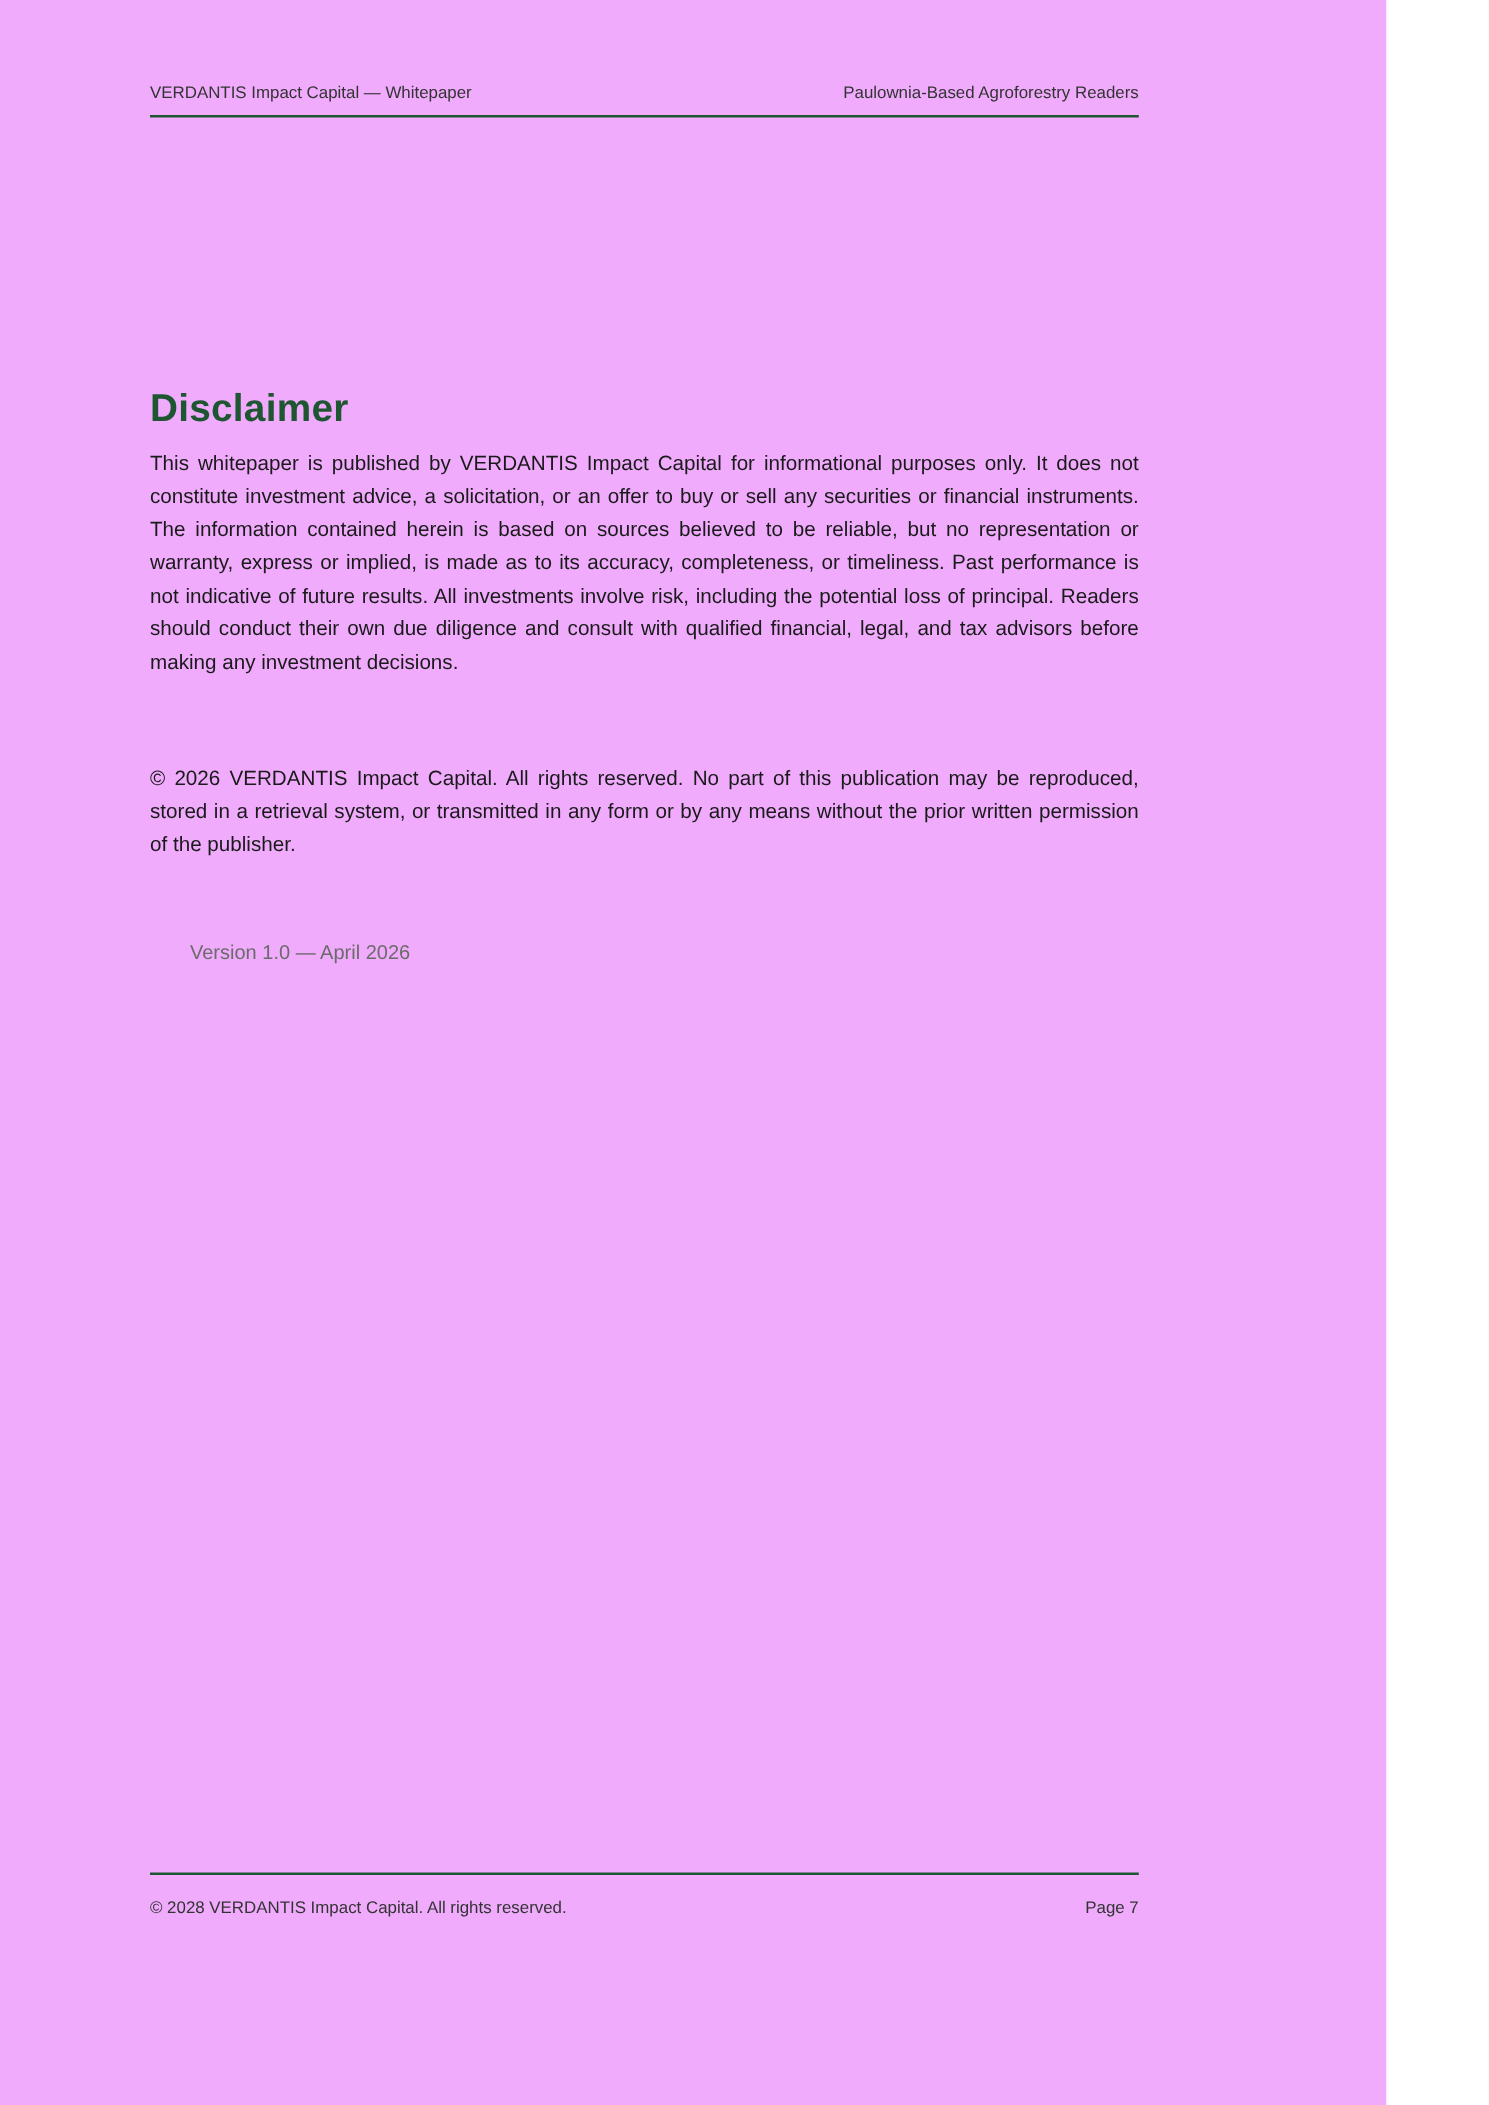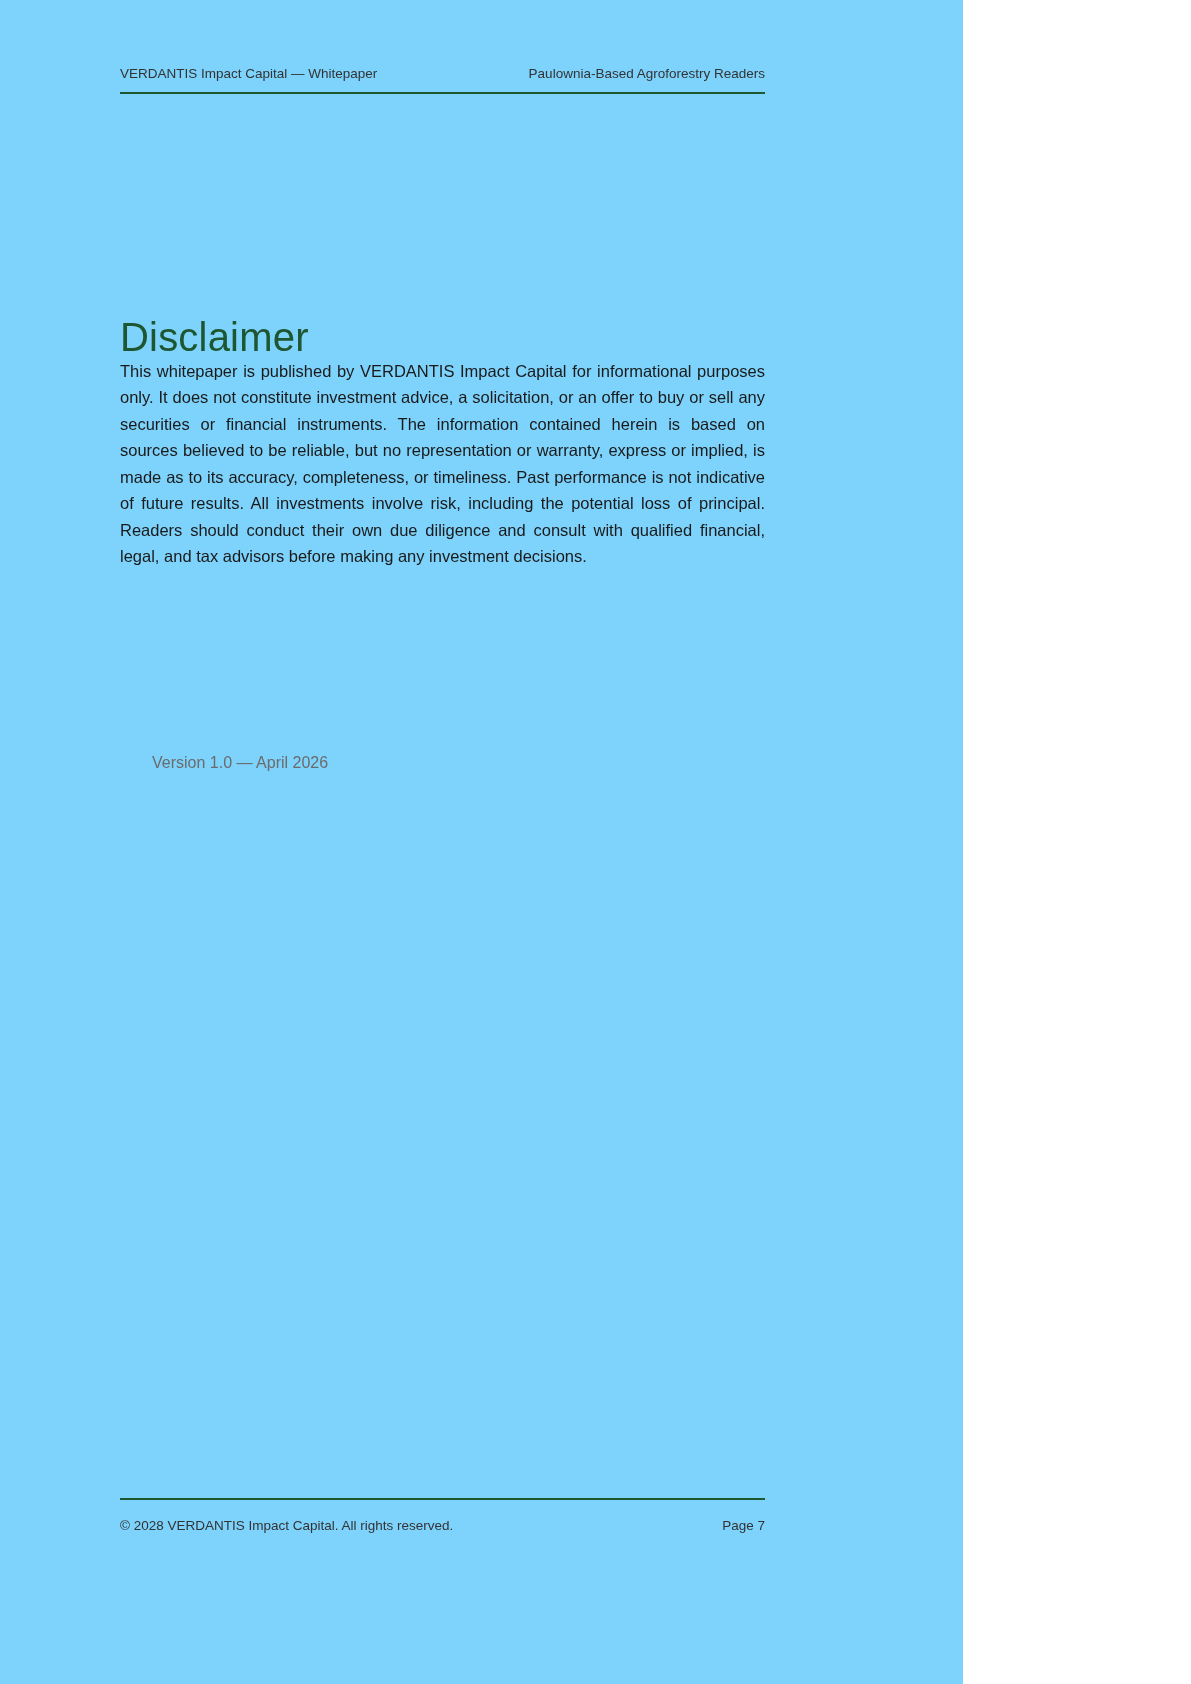--- a/index.html
+++ b/index.html
@@ -2,23 +2,23 @@
 <html><head>
 <meta charset="utf-8">
 <style>
   html, body {
     margin: 0;
     padding: 0;
     background: #ffffff;
   }
   .page {
     position: relative;
-    width: 963px;
+    width: 1109px;
     height: 1684px;
-    background: #7dd3fc;
+    background: #f0abfc;
     font-family: "Liberation Sans", sans-serif;
     color: #1a1a1a;
     overflow: hidden;
     box-sizing: border-box;
   }
   
   .doc-header {
     position: absolute;
     left: 120px;
     right: 198px;
@@ -36,22 +36,22 @@
     top: 92px;
     height: 2px;
     background: #1e5631;
   }
   
   .doc-title {
     position: absolute;
     left: 120px;
     right: 198px;
     top: 288px;
-    font-size: 40px;
-    font-weight: normal;
+    font-size: 31px;
+    font-weight: bold;
     color: #1e5631;
     letter-spacing: 0.2px;
   }
   
   .para {
     position: absolute;
     left: 120px;
     right: 198px;
     font-size: 16.5px;
     line-height: 26.5px;
@@ -97,20 +97,21 @@
   <div class="doc-header">
     <span>VERDANTIS Impact Capital — Whitepaper</span>
     <span>Paulownia-Based Agroforestry Readers</span>
   </div>
   <div class="header-rule"></div>
 
   <h1 class="doc-title">Disclaimer</h1>
 
   <p class="para para-disclaimer">This whitepaper is published by VERDANTIS Impact Capital for informational purposes only. It does not constitute investment advice, a solicitation, or an offer to buy or sell any securities or financial instruments. The information contained herein is based on sources believed to be reliable, but no representation or warranty, express or implied, is made as to its accuracy, completeness, or timeliness. Past performance is not indicative of future results. All investments involve risk, including the potential loss of principal. Readers should conduct their own due diligence and consult with qualified financial, legal, and tax advisors before making any investment decisions.</p>
 
+  <p class="para para-copyright">© 2026 VERDANTIS Impact Capital. All rights reserved. No part of this publication may be reproduced, stored in a retrieval system, or transmitted in any form or by any means without the prior written permission of the publisher.</p>
 
   <p class="para-version">Version 1.0 — April 2026</p>
 
   <div class="footer-rule"></div>
   <div class="doc-footer">
     <span>© 2028 VERDANTIS Impact Capital. All rights reserved.</span>
     <span>Page 7</span>
   </div>
 
 </div>

